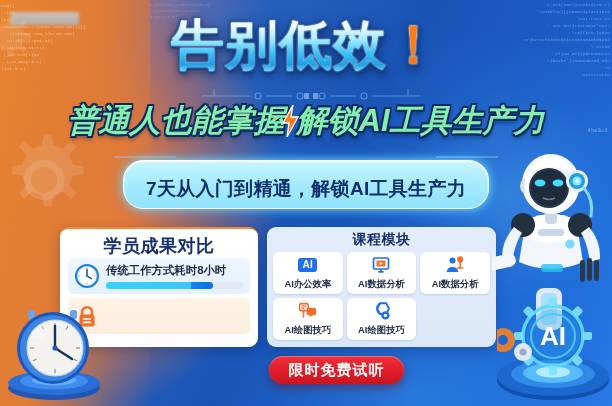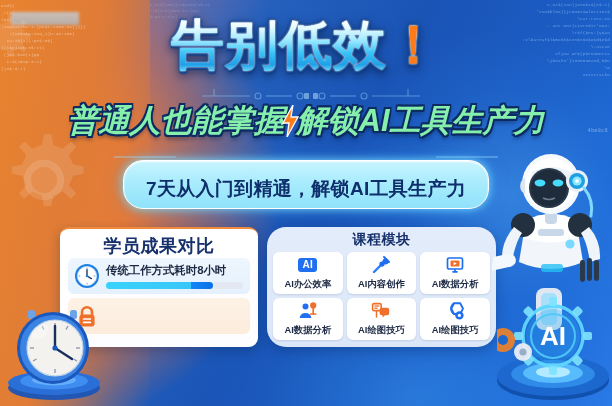--- a/index.html
+++ b/index.html
@@ -201,21 +201,21 @@
     background: #e4e8f2;
     overflow: hidden;
     display: flex;
   }
   .bar-a { background: linear-gradient(90deg,#37d3fb,#39c6f9); }
   .bar-b { background: linear-gradient(90deg,#1487f5,#0a6fe8); border-radius: 0 4px 4px 0; }
 
   .card-right {
     flex: 1 1 auto;
     background: linear-gradient(180deg,#e3ecfa 0%,#dbe7f8 100%);
-    border-radius: 19px;
+    border-radius: 9px;
     box-shadow: 0 4px 12px rgba(5,30,80,0.28);
     padding: 4px 6px 18px 6px;
   }
   .card-right h3 {
     text-align: center;
     font-size: 14px;
     font-weight: bold;
     color: #16306b;
     letter-spacing: 0.5px;
     margin-bottom: 3px;
@@ -420,32 +420,20 @@
       <h3>课程模块</h3>
       <div class="mod-grid">
 
         <div class="mod-cell">
           <div class="mod-ico">
             <span class="ai-badge">AI</span>
           </div>
           <div class="mod-text">AI办公效率</div>
         </div>
 
-        <div class="mod-cell">
-          <div class="mod-ico">
-            <svg width="20" height="20" viewBox="0 0 20 20">
-              <path d="M3 17 L12 8" stroke="#1f6ff0" stroke-width="2.2" stroke-linecap="round"></path>
-              <path d="M15 3 L17 5 L13.5 8.5 a2.6 2.6 0 1 1 -2-2 Z" fill="#1f6ff0"></path>
-              <path d="M13 2 L18 7" stroke="#1f6ff0" stroke-width="2" stroke-linecap="round"></path>
-              <circle cx="14.5" cy="6.5" r="3" fill="#1f6ff0"></circle>
-              <path d="M4 16 L8 12" stroke="#2f87ff" stroke-width="2" stroke-linecap="round"></path>
-            </svg>
-          </div>
-          <div class="mod-text">AI内容创作</div>
-        </div>
 
         <div class="mod-cell">
           <div class="mod-ico">
             <svg width="20" height="20" viewBox="0 0 20 20">
               <rect x="2.5" y="3" width="15" height="11" rx="1.6" fill="none" stroke="#1f6ff0" stroke-width="1.7"></rect>
               <path d="M8 16.8 H12" stroke="#1f6ff0" stroke-width="1.7" stroke-linecap="round"></path>
               <path d="M10 14 V16.8" stroke="#1f6ff0" stroke-width="1.7"></path>
               <rect x="5.5" y="5.6" width="9" height="6" rx="1" fill="#f0702a"></rect>
               <path d="M8.6 7 L11.8 8.6 L8.6 10.2 Z" fill="#ffffff"></path>
             </svg>
@@ -490,20 +478,21 @@
               <circle cx="14.4" cy="14.4" r="1.6" fill="#ffffff"></circle>
             </svg>
           </div>
           <div class="mod-text">AI绘图技巧</div>
         </div>
 
       </div>
     </div>
   </div>
 
+  <div class="cta">限时免费试听</div>
 
   <div class="clock3d decor">
     <svg width="108" height="106" viewBox="0 0 108 106">
       <ellipse cx="50" cy="92" rx="46" ry="12" fill="#1a55b8" opacity="0.95"></ellipse>
       <ellipse cx="50" cy="87" rx="46" ry="12" fill="#2a6fd8"></ellipse>
       <ellipse cx="50" cy="85" rx="34" ry="8.5" fill="#3f8df0"></ellipse>
       <ellipse cx="50" cy="84" rx="22" ry="5.4" fill="#6fb6ff" opacity="0.8"></ellipse>
       <g>
         <rect x="24" y="14" width="7" height="9" rx="2.5" fill="#6ba4e8"></rect>
         <rect x="66" y="14" width="7" height="9" rx="2.5" fill="#6ba4e8"></rect>

